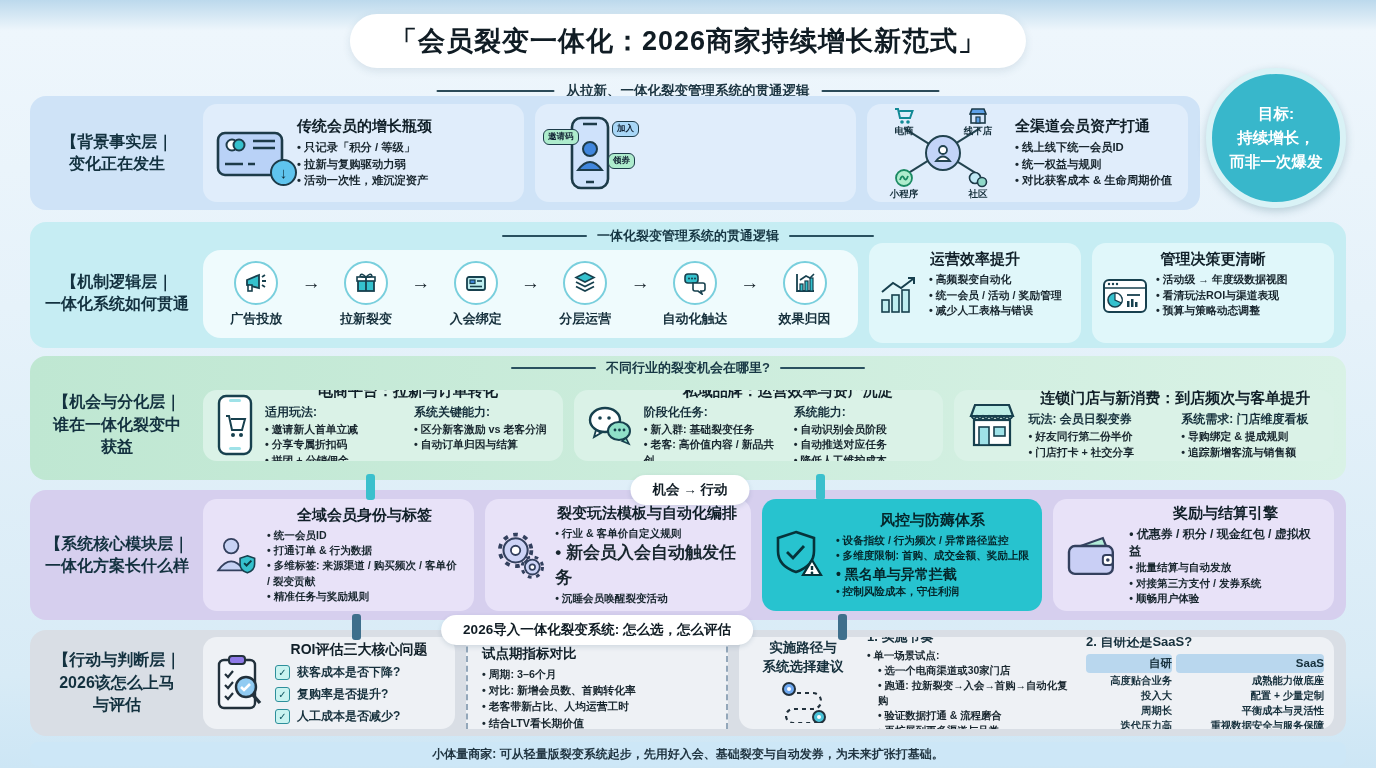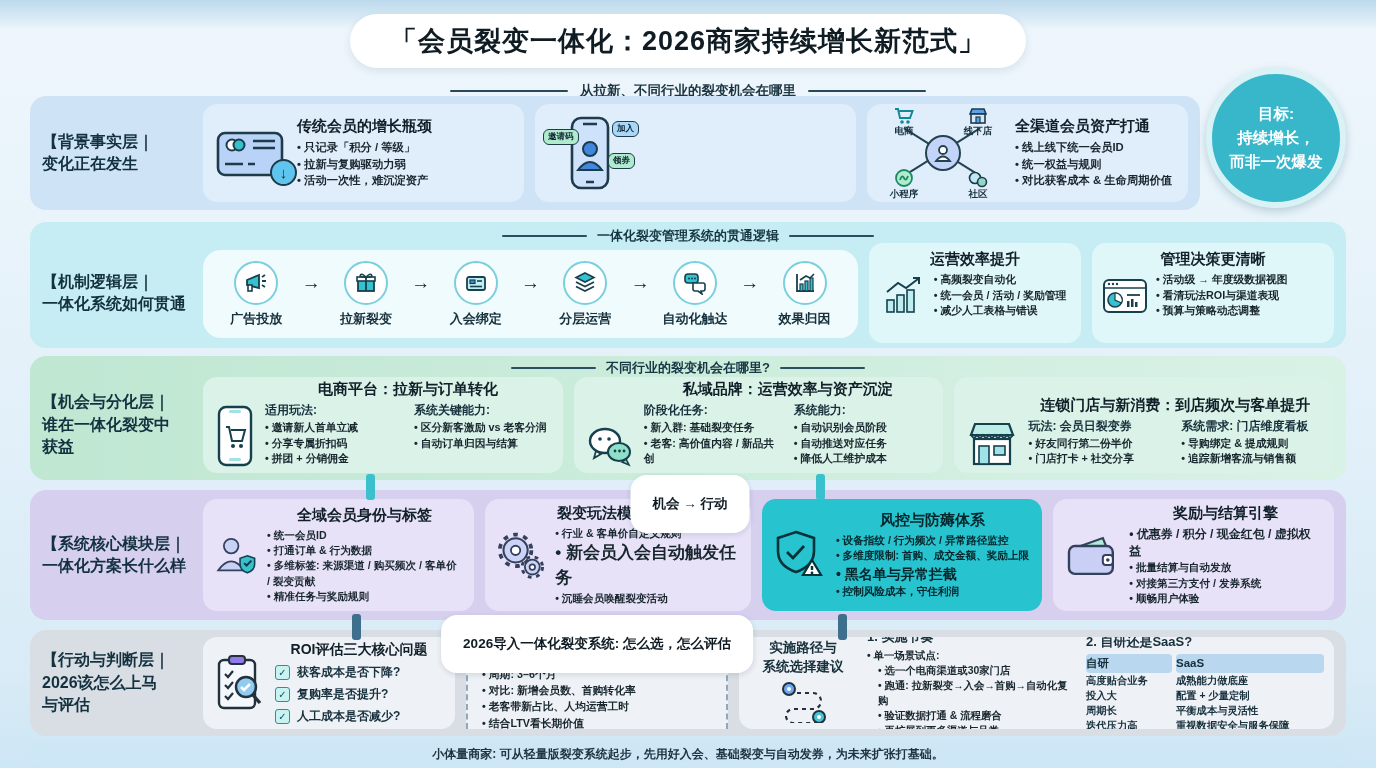--- a/index.html
+++ b/index.html
@@ -37,21 +37,21 @@
   .layer{
     position:absolute; left:30px; border-radius:16px;
     display:flex; align-items:center; gap:11px; padding:8px 12px;
   }
   .l1{ top:96px;  width:1170px; height:114px; background:#cfe3f7; }
   .l2{ top:222px; width:1316px; height:126px; background:#c6edf3; padding-top:24px; }
   .l3{ top:356px; width:1316px; height:124px; background:linear-gradient(90deg,#bfe7d2,#d9f2e6); padding-top:22px; }
   .l4{ top:490px; width:1316px; height:130px; background:#d6cfee; }
   .l5{ top:630px; width:1316px; height:106px; background:#d9dee5; }
   .llabel{
-    flex:0 0 150px; text-align:left; font-weight:800; font-size:16px;
+    flex:0 0 150px; text-align:center; font-weight:800; font-size:16px;
     line-height:1.4; color:#13313f;
   }
   .layer-header{
     position:absolute; top:5px; left:0; right:0;
     display:flex; align-items:center; justify-content:center; gap:10px;
     font-size:13px; font-weight:800; color:#173744; pointer-events:none;
   }
   .layer-header .hline{ width:85px; background:#29505f; }
   .l3 .layer-header{ top:3px; }
   
@@ -60,21 +60,21 @@
     display:flex; align-items:center; gap:10px; padding:6px 12px; overflow:hidden;
   }
   .card-title{ font-size:15px; font-weight:800; margin-bottom:3px; color:#101f28; }
   .b{ font-size:11.3px; font-weight:600; line-height:1.45; color:#18262e; }
   .b::before{ content:"• "; }
   .iconwrap{ position:relative; flex:0 0 auto; display:grid; place-items:center; }
   
   .l2 .benefit{ background:#e0f7fa; border-radius:14px; height:100px; padding:7px 10px; display:flex; flex-direction:column; }
   .benefit .card-title{ text-align:center; }
   .benefit-body{ display:flex; align-items:center; gap:8px; }
-  .l3 .card{ background:#daf2e7; height:96px;align-items:flex-end; }
+  .l3 .card{ background:#daf2e7; height:71px; }
   .l4 .card{ background:#e8e2f8; height:112px; }
   .l4 .card.highlight{ background:#27c3cf; }
   .l5 .card{ background:#eef1f5; height:92px; }
   
   .flowbox{
     flex:1; background:#effbfd; border-radius:18px; height:88px; margin-top:2px;
     display:flex; align-items:center; justify-content:space-evenly; padding:4px 8px;
   }
   .step{ display:flex; flex-direction:column; align-items:center; gap:5px; width:82px; }
   .step-circle{
@@ -85,21 +85,21 @@
   .flow-arrow{ font-size:19px; font-weight:800; color:#101c24; margin-top:-22px; }
   
   .cols{ display:flex; gap:12px; }
   .col{ flex:1; }
   .col-title{ font-size:12px; font-weight:800; margin-bottom:1px; }
   .l3 .b{ font-size:10.8px; }
   .l3 .card-title{ text-align:center; }
   
   .connector-pill{
     position:absolute; transform:translateX(-50%);
-    background:#ffffff; border-radius:16px; padding:20px 22px;
+    background:#ffffff; border-radius:16px; padding:6px 22px;
     font-size:13.5px; font-weight:800; white-space:nowrap; color:#101c24;
     box-shadow:0 2px 5px rgba(40,80,110,.15); z-index:6;
   }
   .vbar{ position:absolute; width:9px; height:26px; border-radius:3px; z-index:4; }
   .vbar.teal{ background:#3bc0cd; }
   .vbar.navy{ background:#3e6f8c; }
   
   .l4 .b{ font-size:10.6px; }
   .l4 .card-title{ text-align:center; }
   .l4 .highlight .card-title, .l4 .highlight .b{ color:#04262b; }
@@ -118,21 +118,21 @@
   .pilot .b{ font-size:10.8px; line-height:1.5; }
   .impl{ flex:1; display:flex; gap:10px; padding:7px 10px; align-items:center; }
   .impl-path{ flex:0 0 108px; text-align:center; font-size:13.5px; font-weight:800; line-height:1.45; }
   .impl-rhythm{ flex:1; }
   .impl-rhythm .t{ font-size:13px; font-weight:800; margin-bottom:2px; }
   .impl-rhythm .b{ font-size:10.4px; }
   .impl-rhythm .sub{ margin-left:11px; }
   .saas{ flex:0 0 238px; }
   .saas .t{ font-size:13px; font-weight:800; margin-bottom:3px; }
   .saas-table{ display:grid; grid-template-columns:86px 1fr; column-gap:4px; row-gap:1px;
-               font-size:10.3px; font-weight:700; text-align:left; line-height:1.35; }
+               font-size:10.3px; font-weight:700; text-align:right; line-height:1.35; }
   .saas-h{ background:#b9d7ee; border-radius:4px; padding:2px 0; font-size:11.5px; font-weight:800; }
   
   .footbar{
     position:absolute; left:30px; top:742px; width:1316px; height:24px; border-radius:8px;
     background:#cde7f7; display:grid; place-items:center;
     font-size:12px; font-weight:700; color:#203440;
   }
   
   .dl-badge{
     position:absolute; right:-10px; bottom:-8px; width:27px; height:27px; border-radius:50%;
@@ -160,21 +160,21 @@
   .omni-node .mini{ display:block; margin:0 auto; }
 </style>
 </head>
 <body>
 
 <div class="canvas">
 
   <div class="title-pill">「会员裂变一体化：2026商家持续增长新范式」</div>
   <div class="subtitle">
     <span class="hline"></span>
-    <span>从拉新、不同行业的裂变机会在哪里</span>
+    <span>从拉新、一体化裂变管理系统的贯通逻辑</span>
     <span class="hline"></span>
   </div>
 
   <div class="badge">
     <span>目标:</span>
     <span>持续增长，</span>
     <span>而非一次爆发</span>
   </div>
 
   <section class="layer l1">
@@ -353,21 +353,21 @@
             <rect x="7" y="13" width="3" height="7" fill="#35c1cd" stroke="#17404e" stroke-width="1.2"></rect>
             <rect x="12" y="10" width="3" height="10" fill="#35c1cd" stroke="#17404e" stroke-width="1.2"></rect>
             <rect x="17" y="7" width="3" height="13" fill="#35c1cd" stroke="#17404e" stroke-width="1.2"></rect>
             <path d="M7 9 L13 5 L17 7 L21 3" fill="none" stroke="#17404e" stroke-width="1.6"></path>
           </svg>
         </div>
         <div class="step-label">效果归因</div>
       </div>
     </div>
 
-    <div class="benefit" style="flex:0 0 212px;align-items:center;">
+    <div class="benefit" style="flex:0 0 212px;">
       <div class="card-title">运营效率提升</div>
       <div class="benefit-body">
         <svg width="42" height="38" viewBox="0 0 42 38">
           <rect x="3" y="24" width="7" height="12" fill="#bfeef0" stroke="#17404e" stroke-width="1.6"></rect>
           <rect x="13" y="19" width="7" height="17" fill="#bfeef0" stroke="#17404e" stroke-width="1.6"></rect>
           <rect x="23" y="14" width="7" height="22" fill="#bfeef0" stroke="#17404e" stroke-width="1.6"></rect>
           <path d="M3 16 L14 7 L22 12 L34 3" fill="none" stroke="#17404e" stroke-width="2"></path>
           <path d="M29 2 h6 v6" fill="none" stroke="#17404e" stroke-width="2"></path>
         </svg>
         <div>

